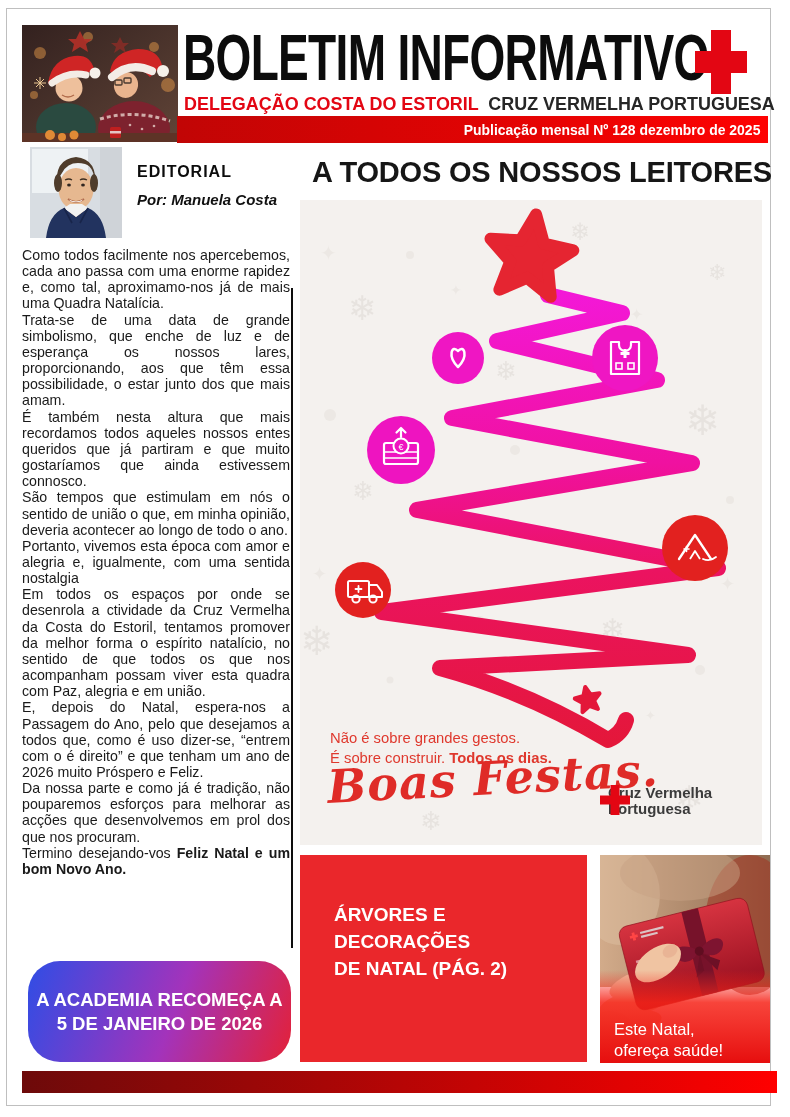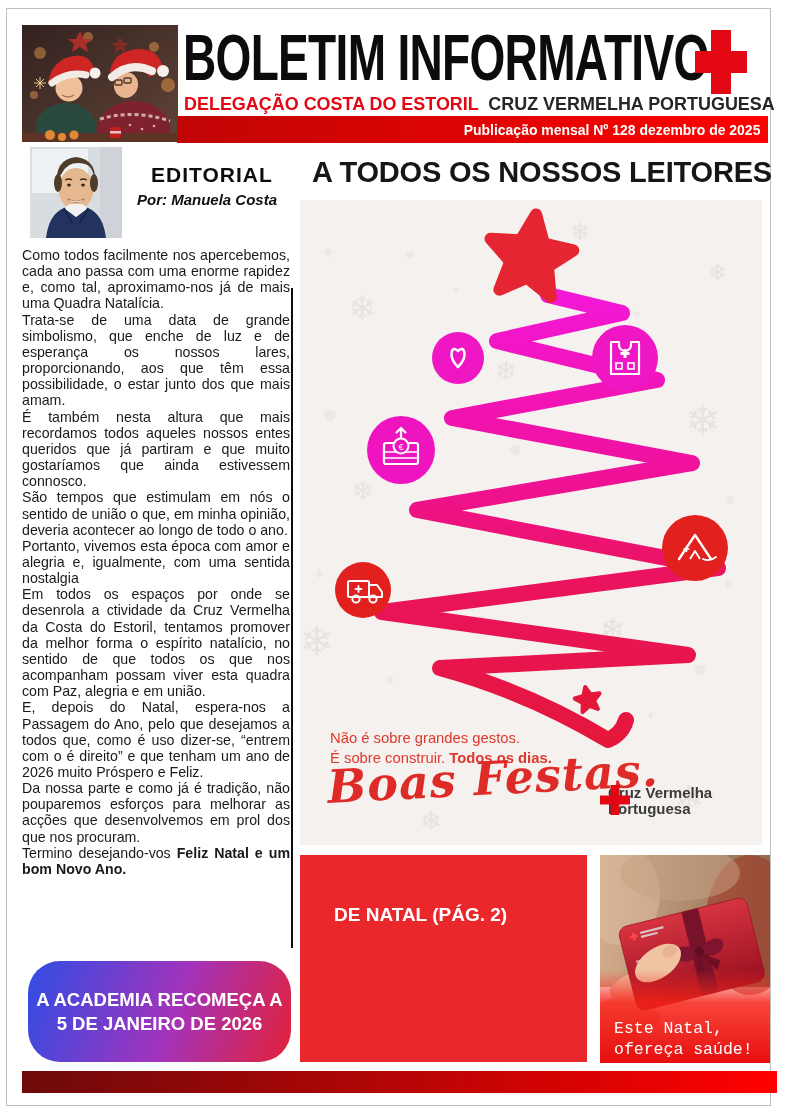--- a/index.html
+++ b/index.html
@@ -16,21 +16,21 @@
   .masthead-sub{left:184px;top:93px;font-size:18.5px;font-weight:700;white-space:nowrap;
       transform:scaleX(.97);transform-origin:left top;}
   .sub-red{color:#e30613;} .sub-black{color:#262626;margin-left:5px;}
   .issue-bar{left:177px;top:116px;width:591px;height:27px;
       background:linear-gradient(90deg,#c10505,#fe0202);display:flex;align-items:center;justify-content:flex-end;}
   .issue-bar span{color:#fff;font-weight:700;font-size:15.5px;padding-right:8px;
       transform:scaleX(.9);transform-origin:right center;white-space:nowrap;}
 
   
   .portrait{left:30px;top:147px;width:92px;height:91px;}
-  .ed-head{left:151px;top:163px;font-size:21px;font-weight:700;letter-spacing:1px;color:#0c0c0c;}
+  .ed-head{left:137px;top:163px;font-size:16px;font-weight:700;letter-spacing:1px;color:#0c0c0c;}
   .ed-byline{left:137px;top:191px;font-size:15px;font-weight:700;font-style:italic;color:#111;}
   .ed-body{left:22px;top:247px;width:268px;height:712px;font-size:14.2px;line-height:16.15px;
       color:#1a1a1a;text-align:justify;overflow:hidden;}
   .ed-body p{margin:0;}
   .col-divider{left:291px;top:288px;width:2.2px;height:660px;background:#0e0e0e;}
 
   
   .feature-heading{left:312px;top:156px;width:450px;font-size:29px;font-weight:700;color:#161616;
       letter-spacing:-.2px;white-space:nowrap;}
   .poster{left:300px;top:200px;width:462px;height:645px;background:#f4f1ee;}
@@ -39,21 +39,21 @@
   .tagline b{font-weight:700;}
   .script-wish{position:absolute;left:26px;top:560px;font-size:46px;color:#df2b27;
       font-family:"DejaVu Serif",serif;font-style:italic;font-weight:600;transform:rotate(-3deg);
       transform-origin:left top;letter-spacing:1px;}
   .poster-logo{position:absolute;left:300px;top:585px;display:flex;align-items:center;}
   .poster-logo-text{margin-left:8px;font-size:15px;line-height:15.5px;font-weight:700;color:#3b3b3b;}
 
   
   .arvores-box{left:300px;top:855px;width:287px;height:207px;background:#ea272b;}
   .arvores-text{position:absolute;left:34px;top:46px;color:#fff;font-size:19px;font-weight:700;line-height:27px;}
-  .card-promo{left:600px;top:855px;width:170px;height:208px;overflow:hidden;font-family:Liberation Mono, monospace;}
+  .card-promo{left:600px;top:855px;width:170px;height:208px;overflow:hidden;}
   .card-caption{position:absolute;left:14px;top:164px;color:#fff;font-size:16.5px;line-height:20.5px;font-weight:500;}
   .academia-box{left:28px;top:961px;width:263px;height:101px;
       background:linear-gradient(110deg,#2f4de5 0%,#a333bb 55%,#e32138 100%);
       display:flex;align-items:center;justify-content:center;text-align:center;border-radius:32px;}
   .academia-box div{color:#fff;font-size:18.5px;font-weight:700;line-height:24px;}
   .bottom-bar{left:22px;top:1071px;width:755px;height:22px;
       background:linear-gradient(90deg,#6d0a0a,#ff0000);}
 </style>
 </head>
 <body>
@@ -282,20 +282,21 @@
       </svg>
       <div class="poster-logo-text">
         <div>Cruz Vermelha</div>
         <div>Portuguesa</div>
       </div>
     </div>
   </div>
 
   <div class="abs arvores-box">
     <div class="arvores-text">
+      <div>ÁRVORES E DECORAÇÕES</div>
       <div>DE NATAL (PÁG. 2)</div>
     </div>
   </div>
 
   <div class="abs card-promo">
     <svg width="170" height="208" viewBox="0 0 170 208">
       <defs>
         <linearGradient id="bgG" x1="0" y1="0" x2="1" y2="0">
           <stop offset="0" stop-color="#d2ab8a"></stop>
             <stop offset="1" stop-color="#8f6c52"></stop>

